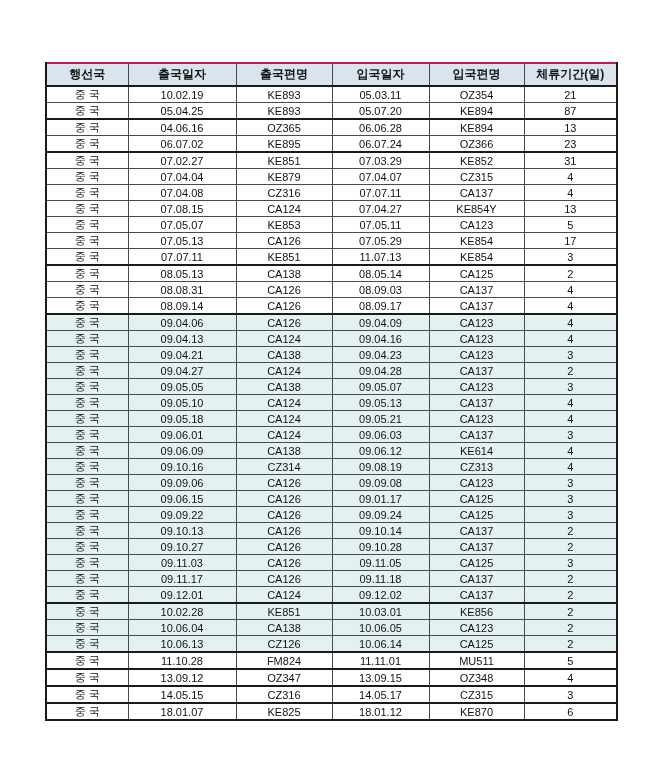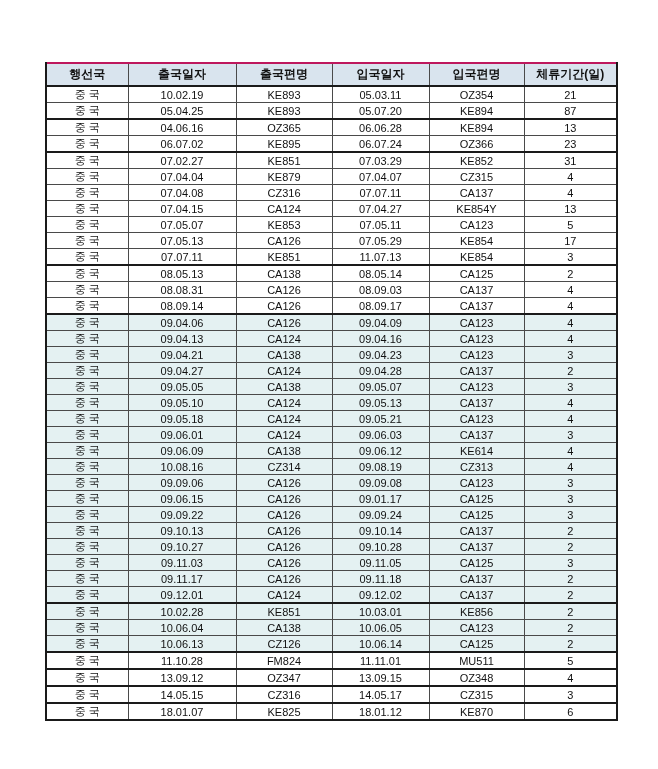--- a/index.html
+++ b/index.html
@@ -149,21 +149,21 @@
         <tr>
           <td>중 국</td>
           <td>07.04.08</td>
           <td>CZ316</td>
           <td>07.07.11</td>
           <td>CA137</td>
           <td>4</td>
         </tr>
         <tr>
           <td>중 국</td>
-          <td>07.04.15</td>
+          <td>07.08.15</td>
           <td>CA124</td>
           <td>07.04.27</td>
           <td>KE854Y</td>
           <td>13</td>
         </tr>
         <tr>
           <td>중 국</td>
           <td>07.05.07</td>
           <td>KE853</td>
           <td>07.05.11</td>
@@ -277,21 +277,21 @@
         <tr class="hl">
           <td>중 국</td>
           <td>09.06.09</td>
           <td>CA138</td>
           <td>09.06.12</td>
           <td>KE614</td>
           <td>4</td>
         </tr>
         <tr class="hl">
           <td>중 국</td>
-          <td>10.08.16</td>
+          <td>09.10.16</td>
           <td>CZ314</td>
           <td>09.08.19</td>
           <td>CZ313</td>
           <td>4</td>
         </tr>
         <tr class="hl">
           <td>중 국</td>
           <td>09.09.06</td>
           <td>CA126</td>
           <td>09.09.08</td>

